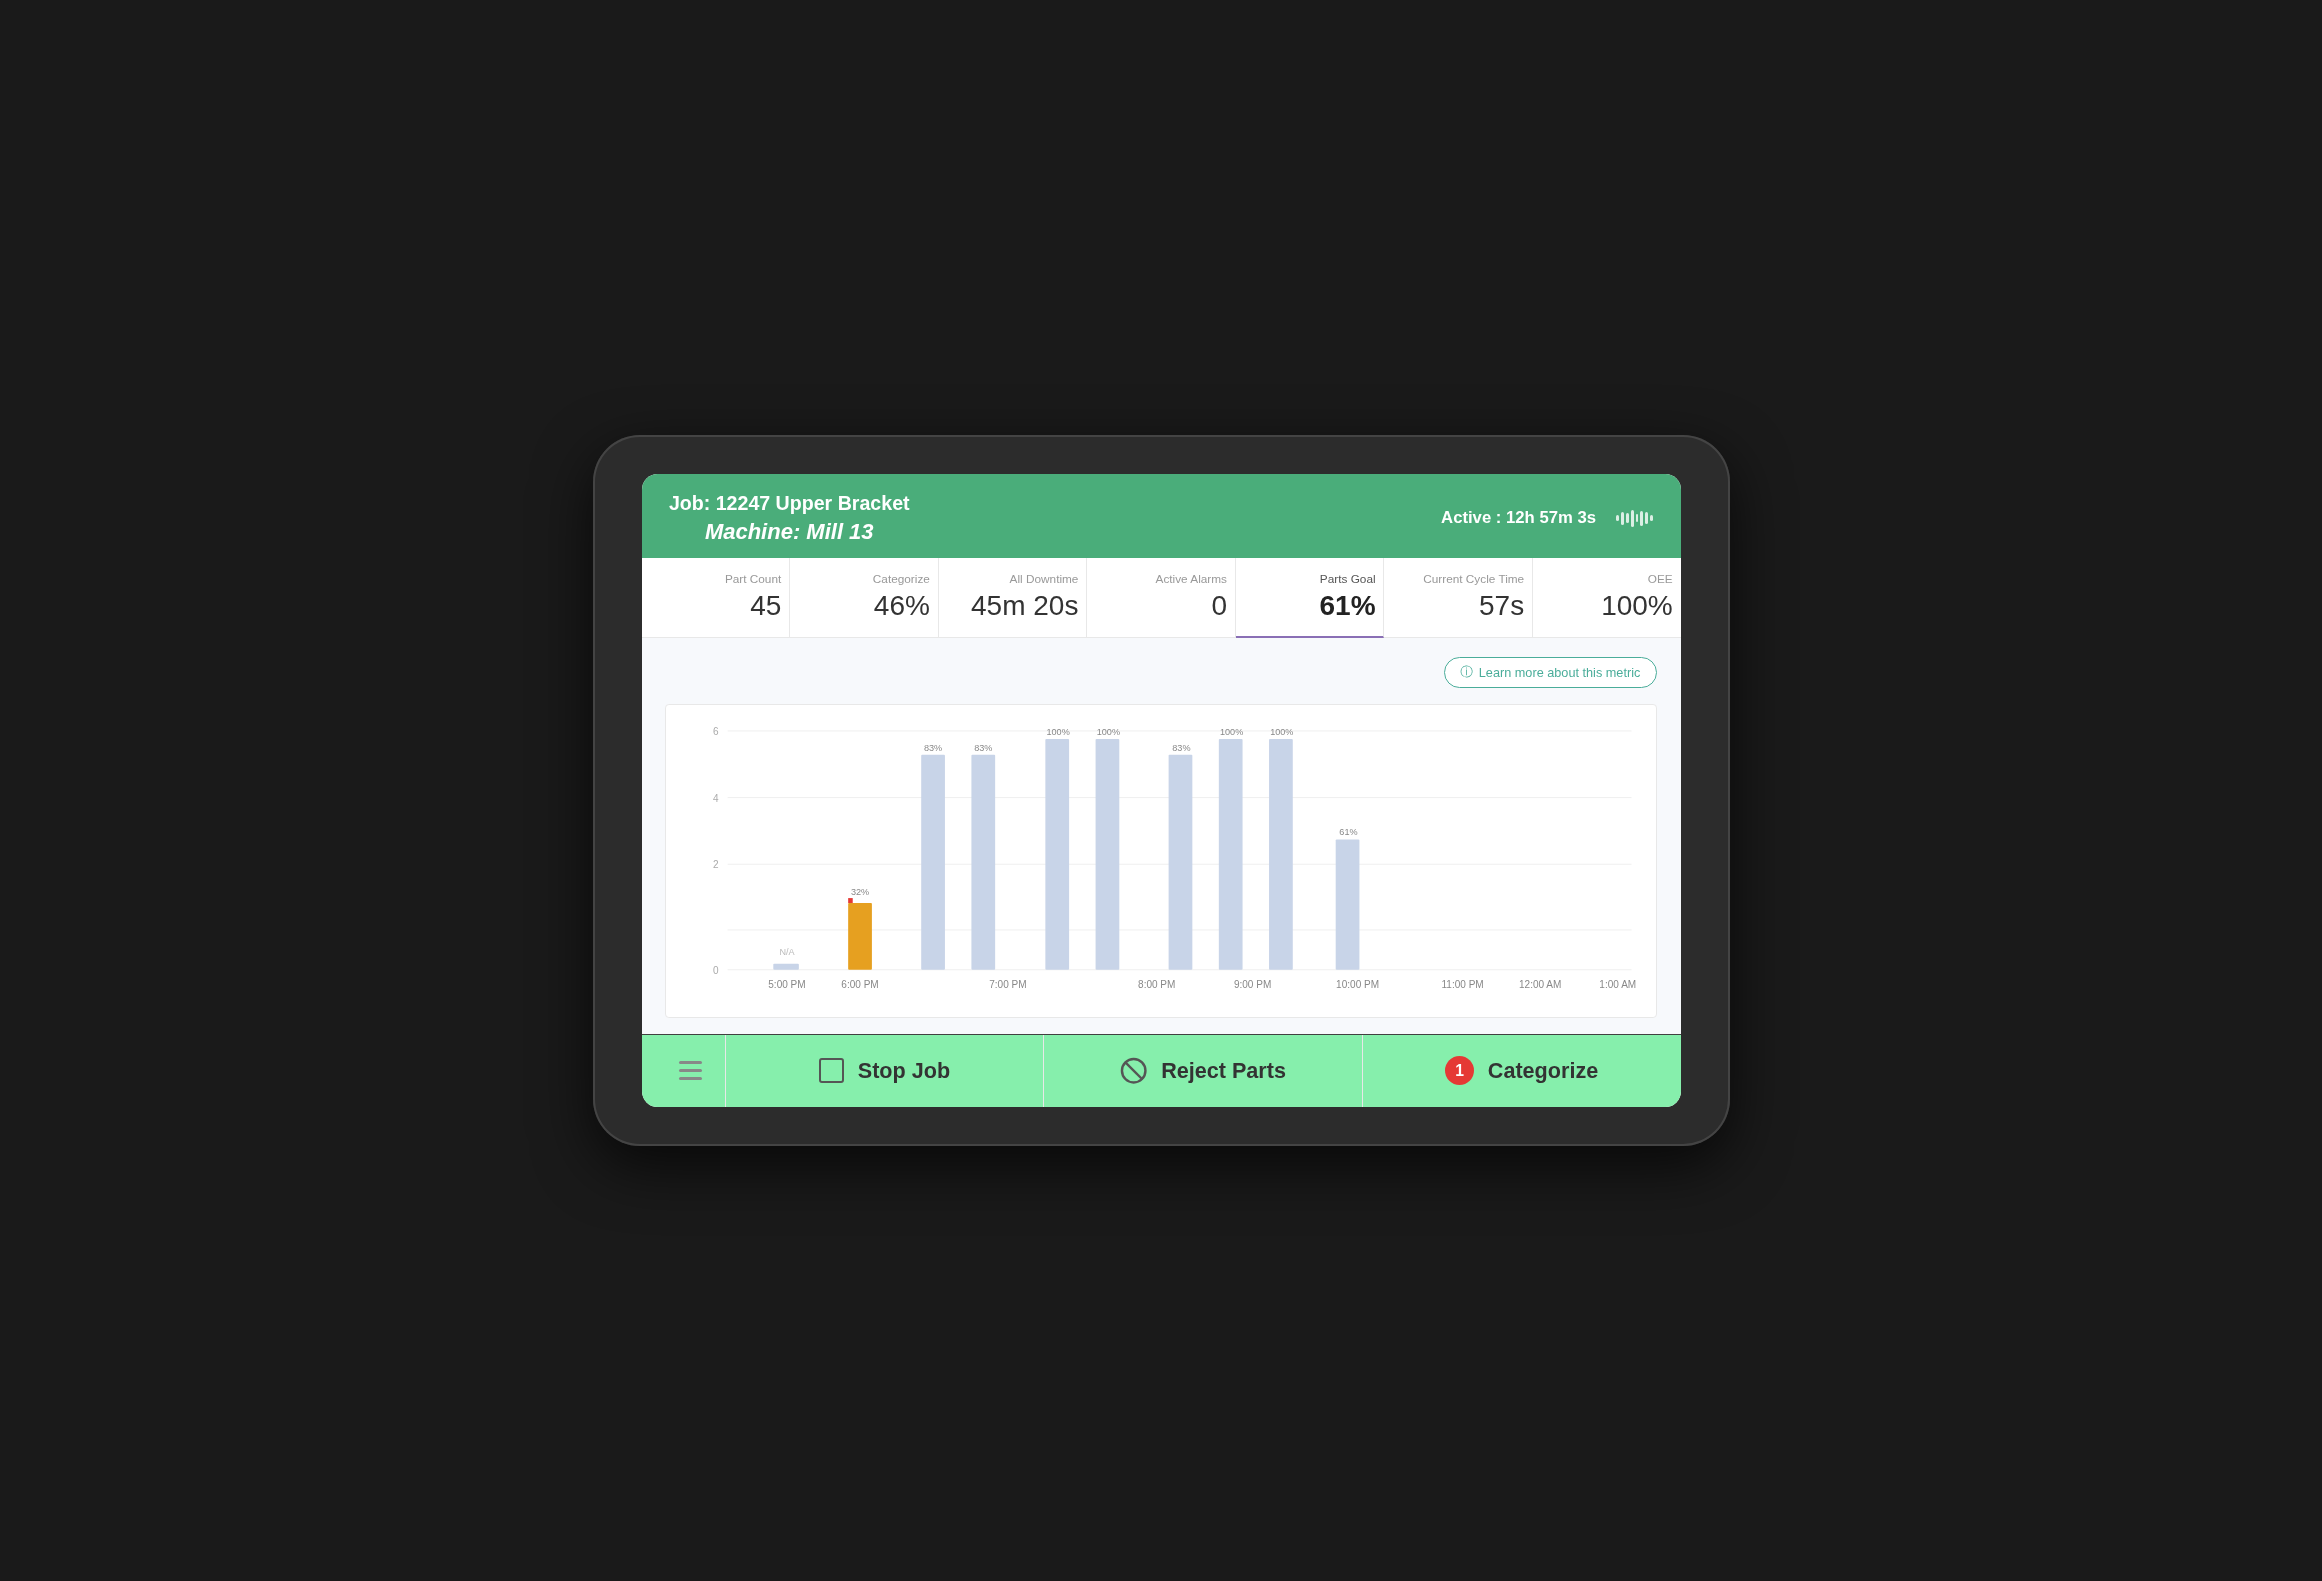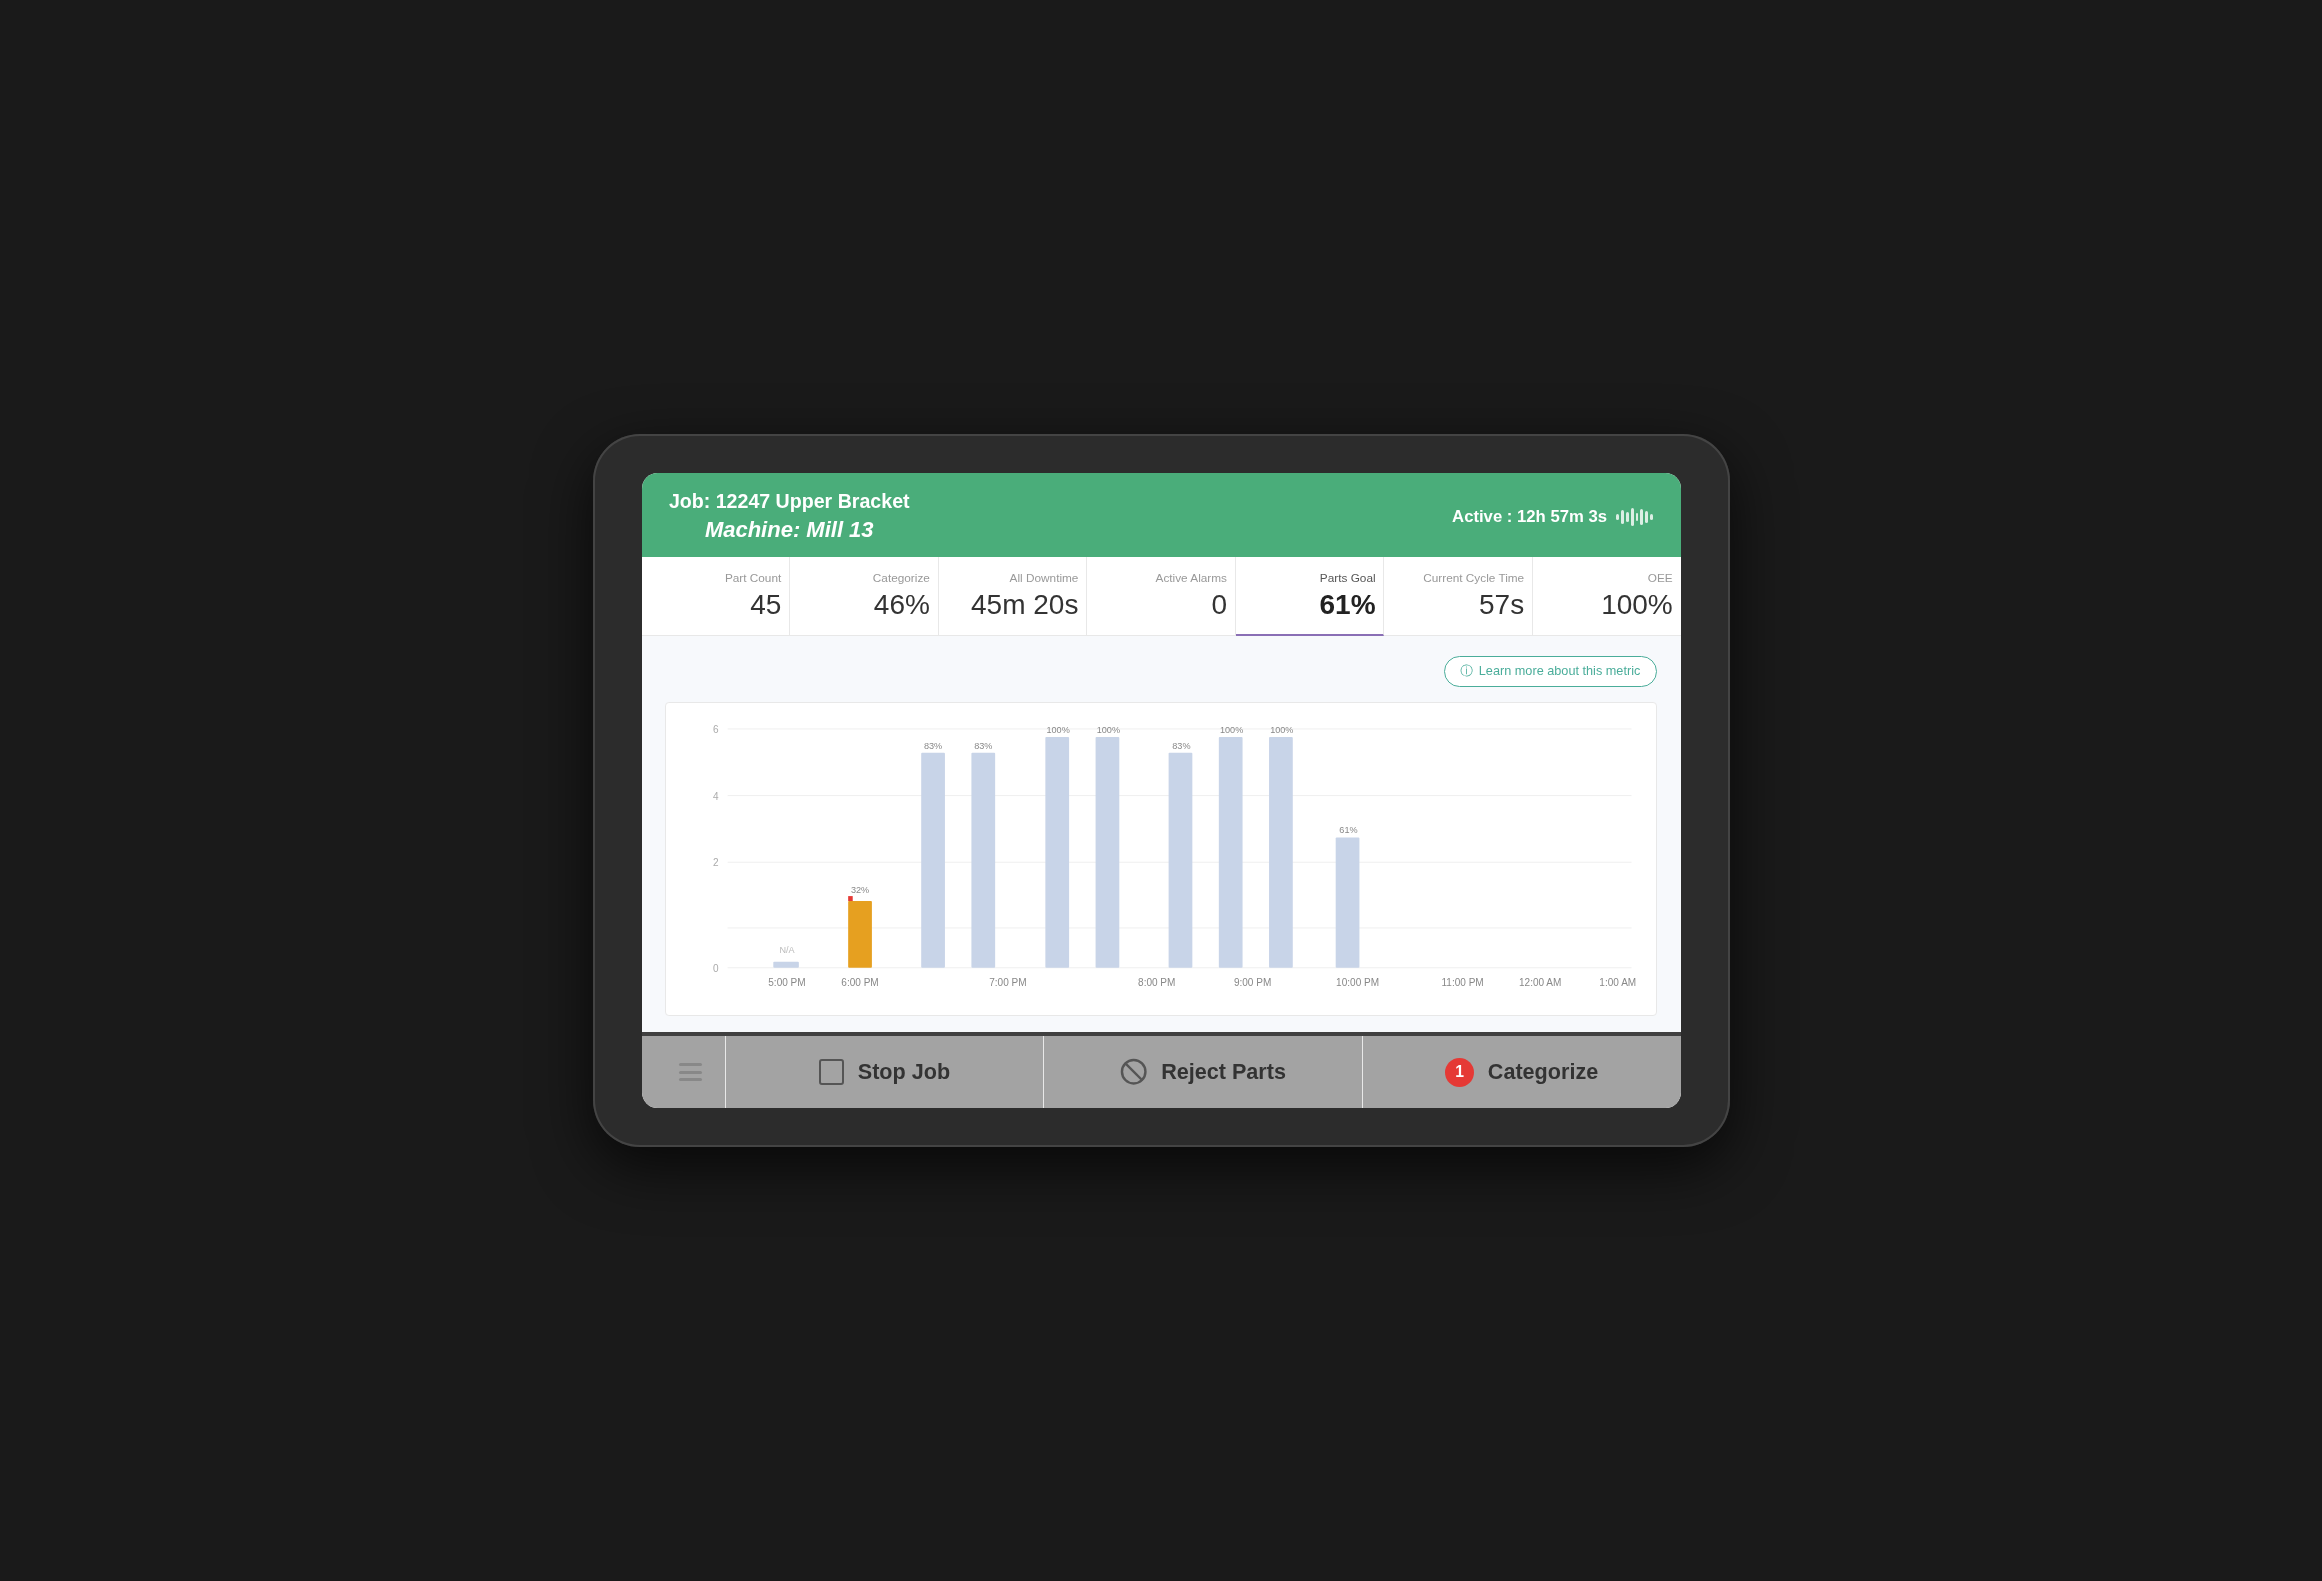--- a/index.html
+++ b/index.html
@@ -40,21 +40,21 @@
       margin-bottom: 3.9px;
     }
     .header-left .machine-title {
       font-size: 22px;
       font-weight: 600;
       font-style: italic;
     }
     .header-right {
       display: flex;
       align-items: center;
-      gap: 9px;
+      gap: 20px;
       font-size: 16.7px;
       font-weight: 600;
     }
     .waveform {
       display: flex;
       align-items: center;
       gap: 2px;
       height: 19.6px;
     }
     .waveform span {
@@ -124,23 +124,23 @@
       padding: 15.7px 15.7px 7.8px;
       position: relative;
       height: 314px;
     }
     .chart-svg {
       width: 100%;
       height: 100%;
     }
     
     .bottom-bar {
-      background: #a3a3a3;
-      display: flex;
-      border-top: 4px solid #404040;
+      background: #86efac;
+      display: flex;
+      border-top: 1px solid #404040;
       padding-left: 15px;
     }
     .bottom-menu {
       width: 69px;
       display: flex;
       align-items: center;
       justify-content: center;
       border-right: 1px solid #e8e8e8;
       padding: 19.6px;
       cursor: pointer;

